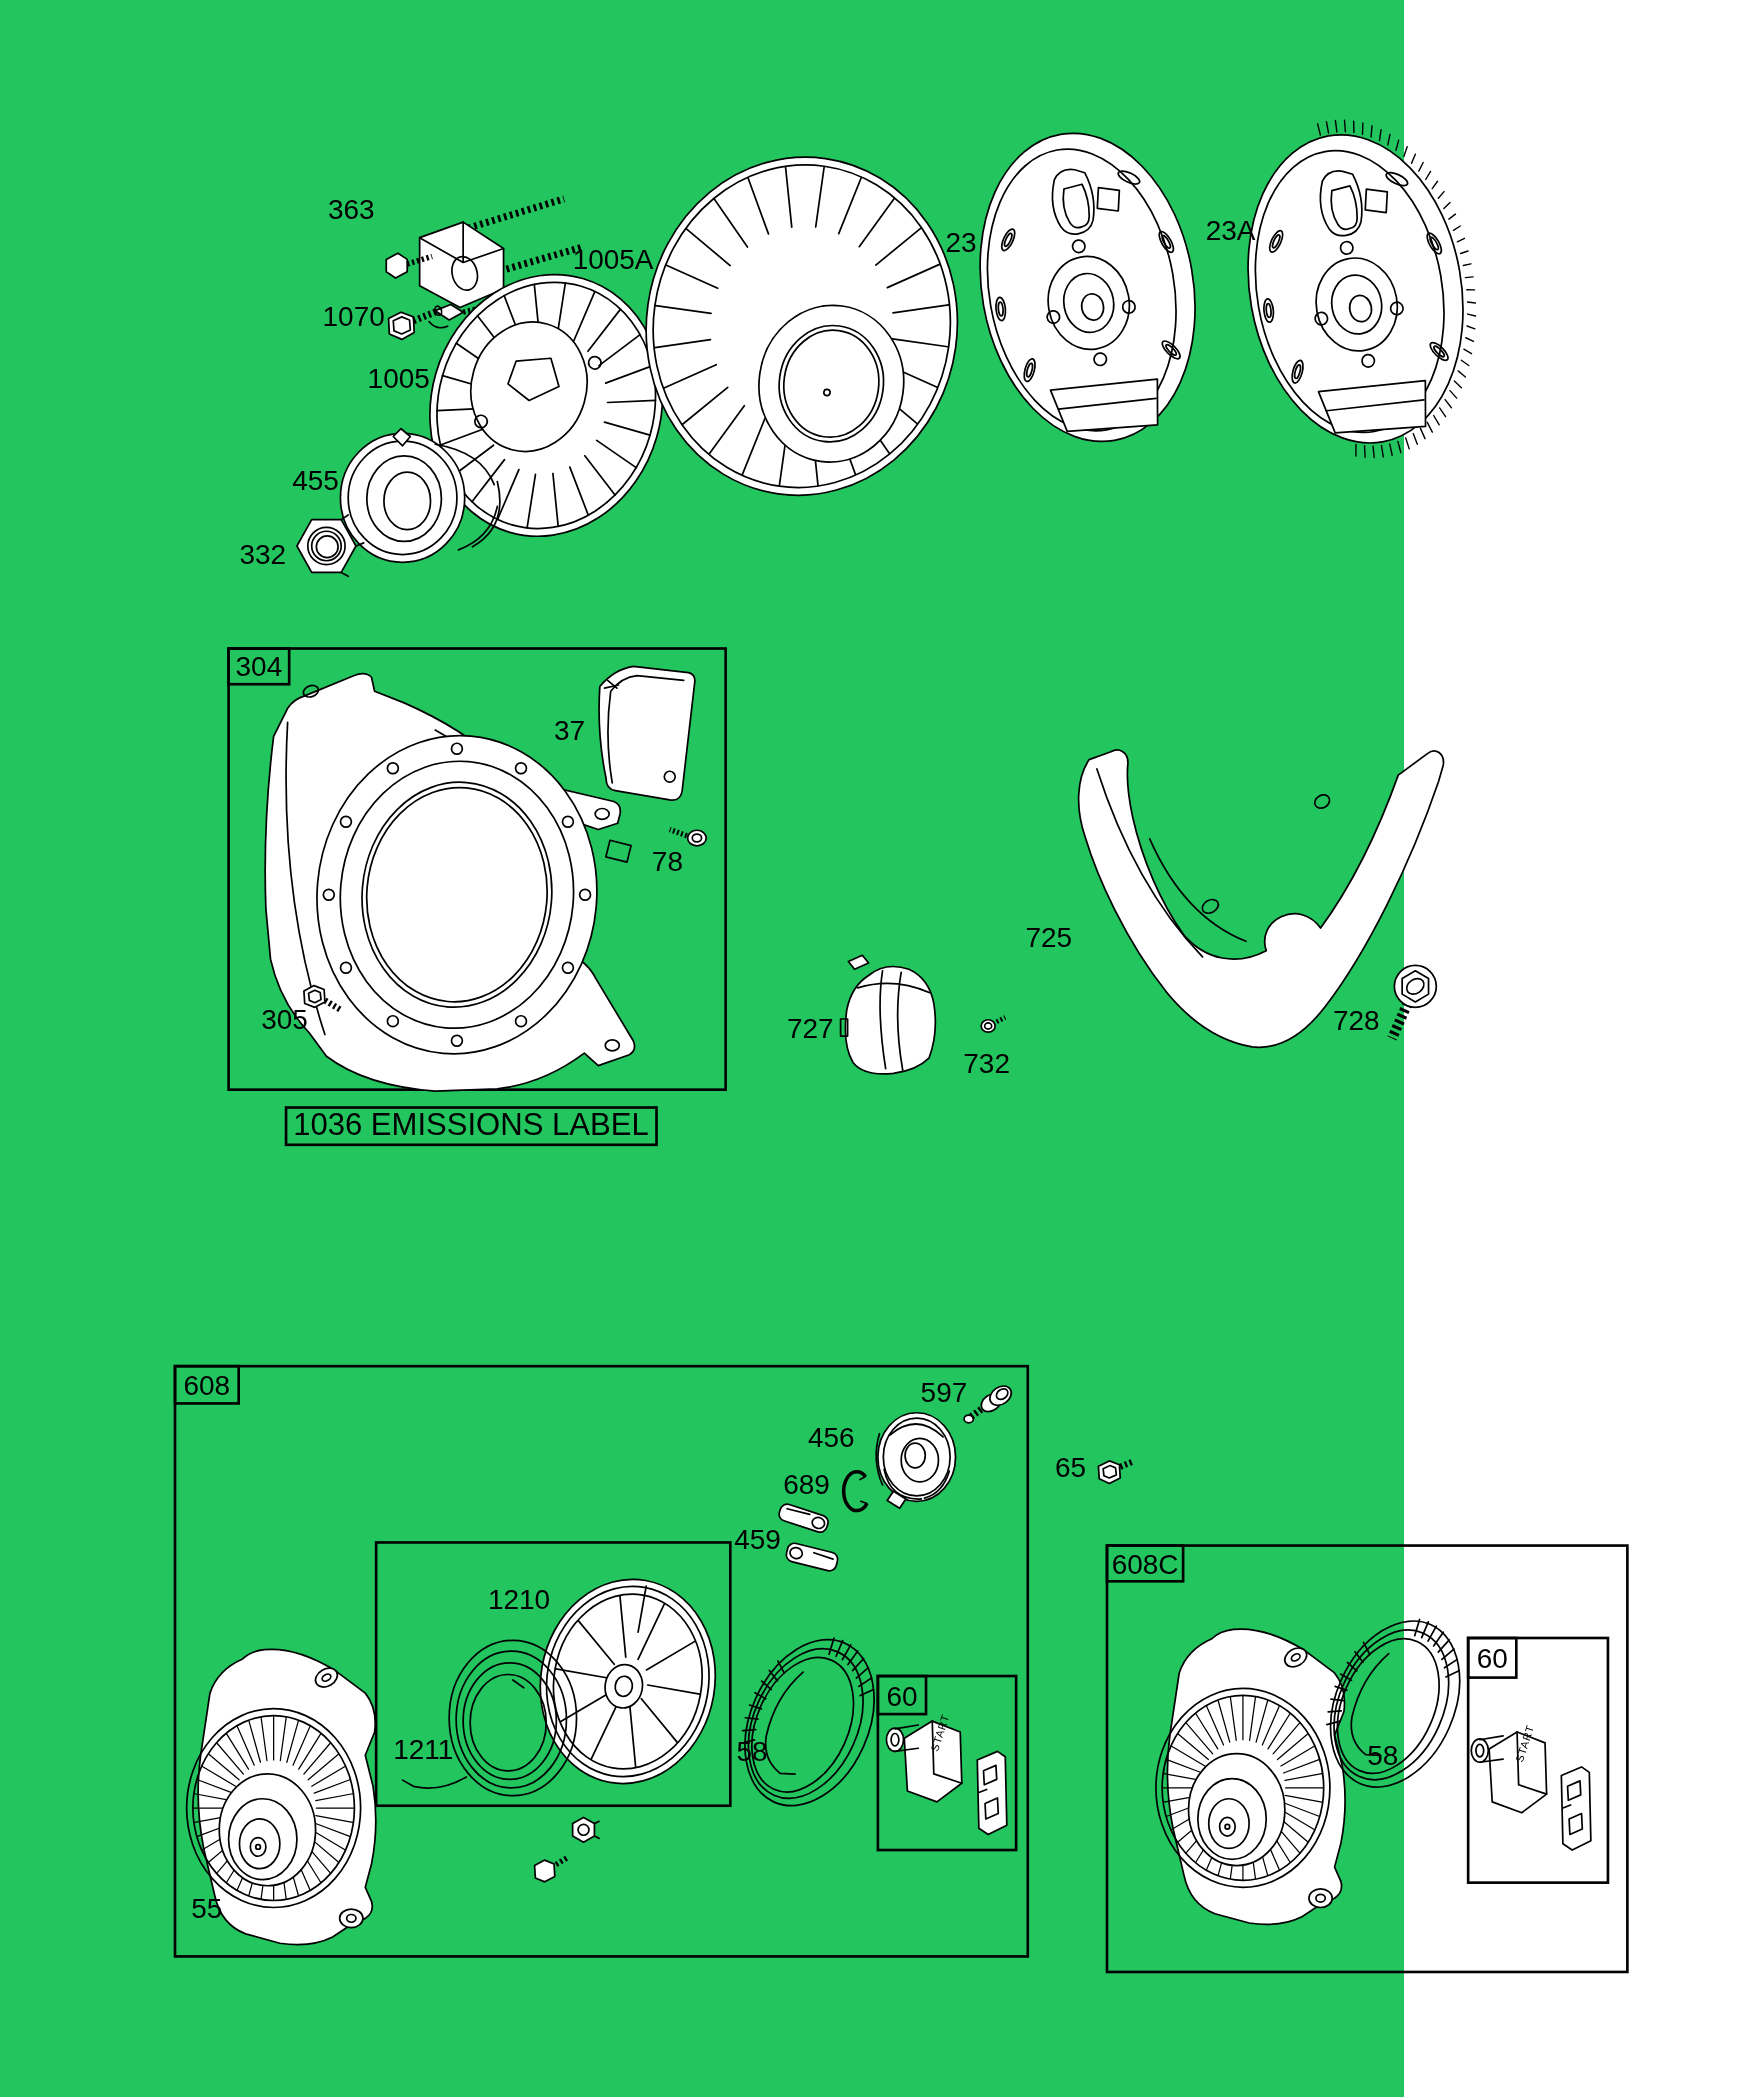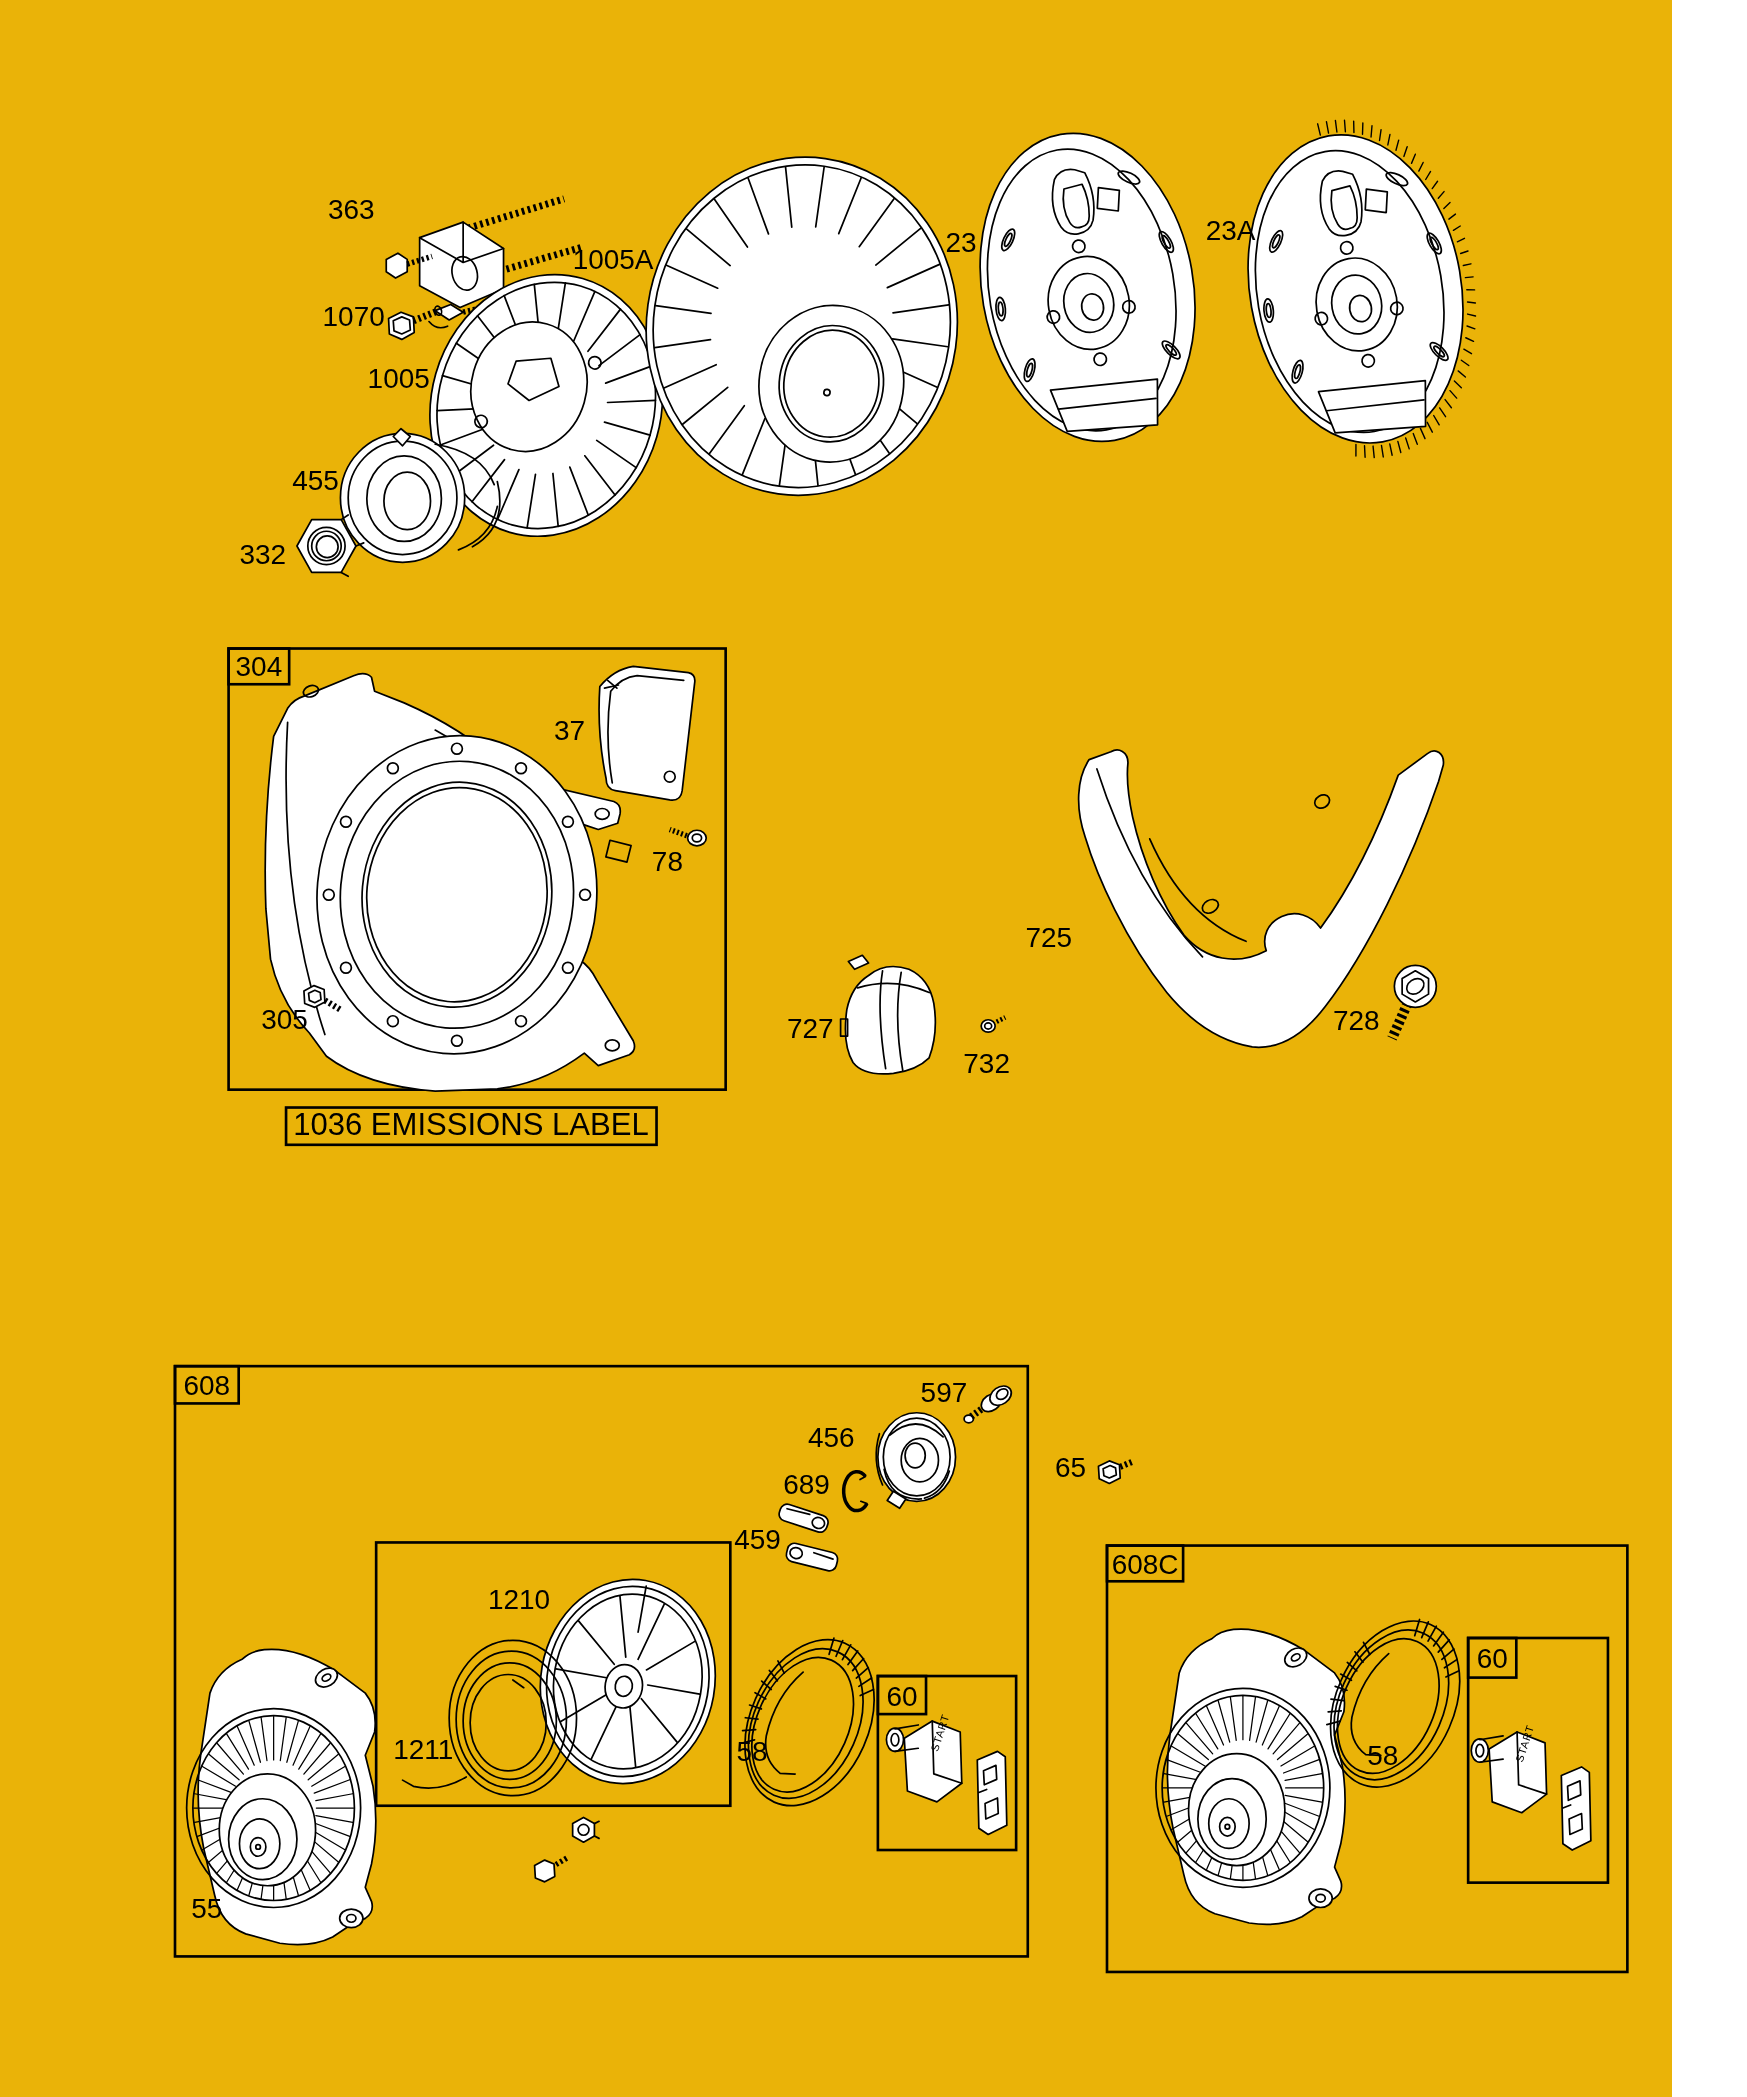--- a/index.html
+++ b/index.html
@@ -1,16 +1,16 @@
 <!DOCTYPE html>
 <html style="font-size:12.4px"><head>
 <meta charset="utf-8">
 <style>
   html,body{margin:0;padding:0;background:#ffffff;}
-  .page{position:relative;width:1672px;height:2097px;background:#eab308;font-family:"Liberation Sans",sans-serif;}
+  .page{position:relative;width:1404px;height:2097px;background:#22c55e;font-family:"Liberation Sans",sans-serif;}
   svg{position:absolute;left:0;top:0;}
   svg text{fill:#000;font-family:"Liberation Sans","DejaVu Sans",sans-serif;}
   .ln{stroke:#000;fill:none;stroke-width:2.2;stroke-linecap:round;stroke-linejoin:round;}
   .lnw{stroke:#000;fill:#fff;stroke-width:2.2;stroke-linecap:round;stroke-linejoin:round;}
   .box{stroke:#000;fill:none;stroke-width:3.4;}
   .thr{stroke:#000;fill:none;}
 </style>
 </head>
 <body>
 

